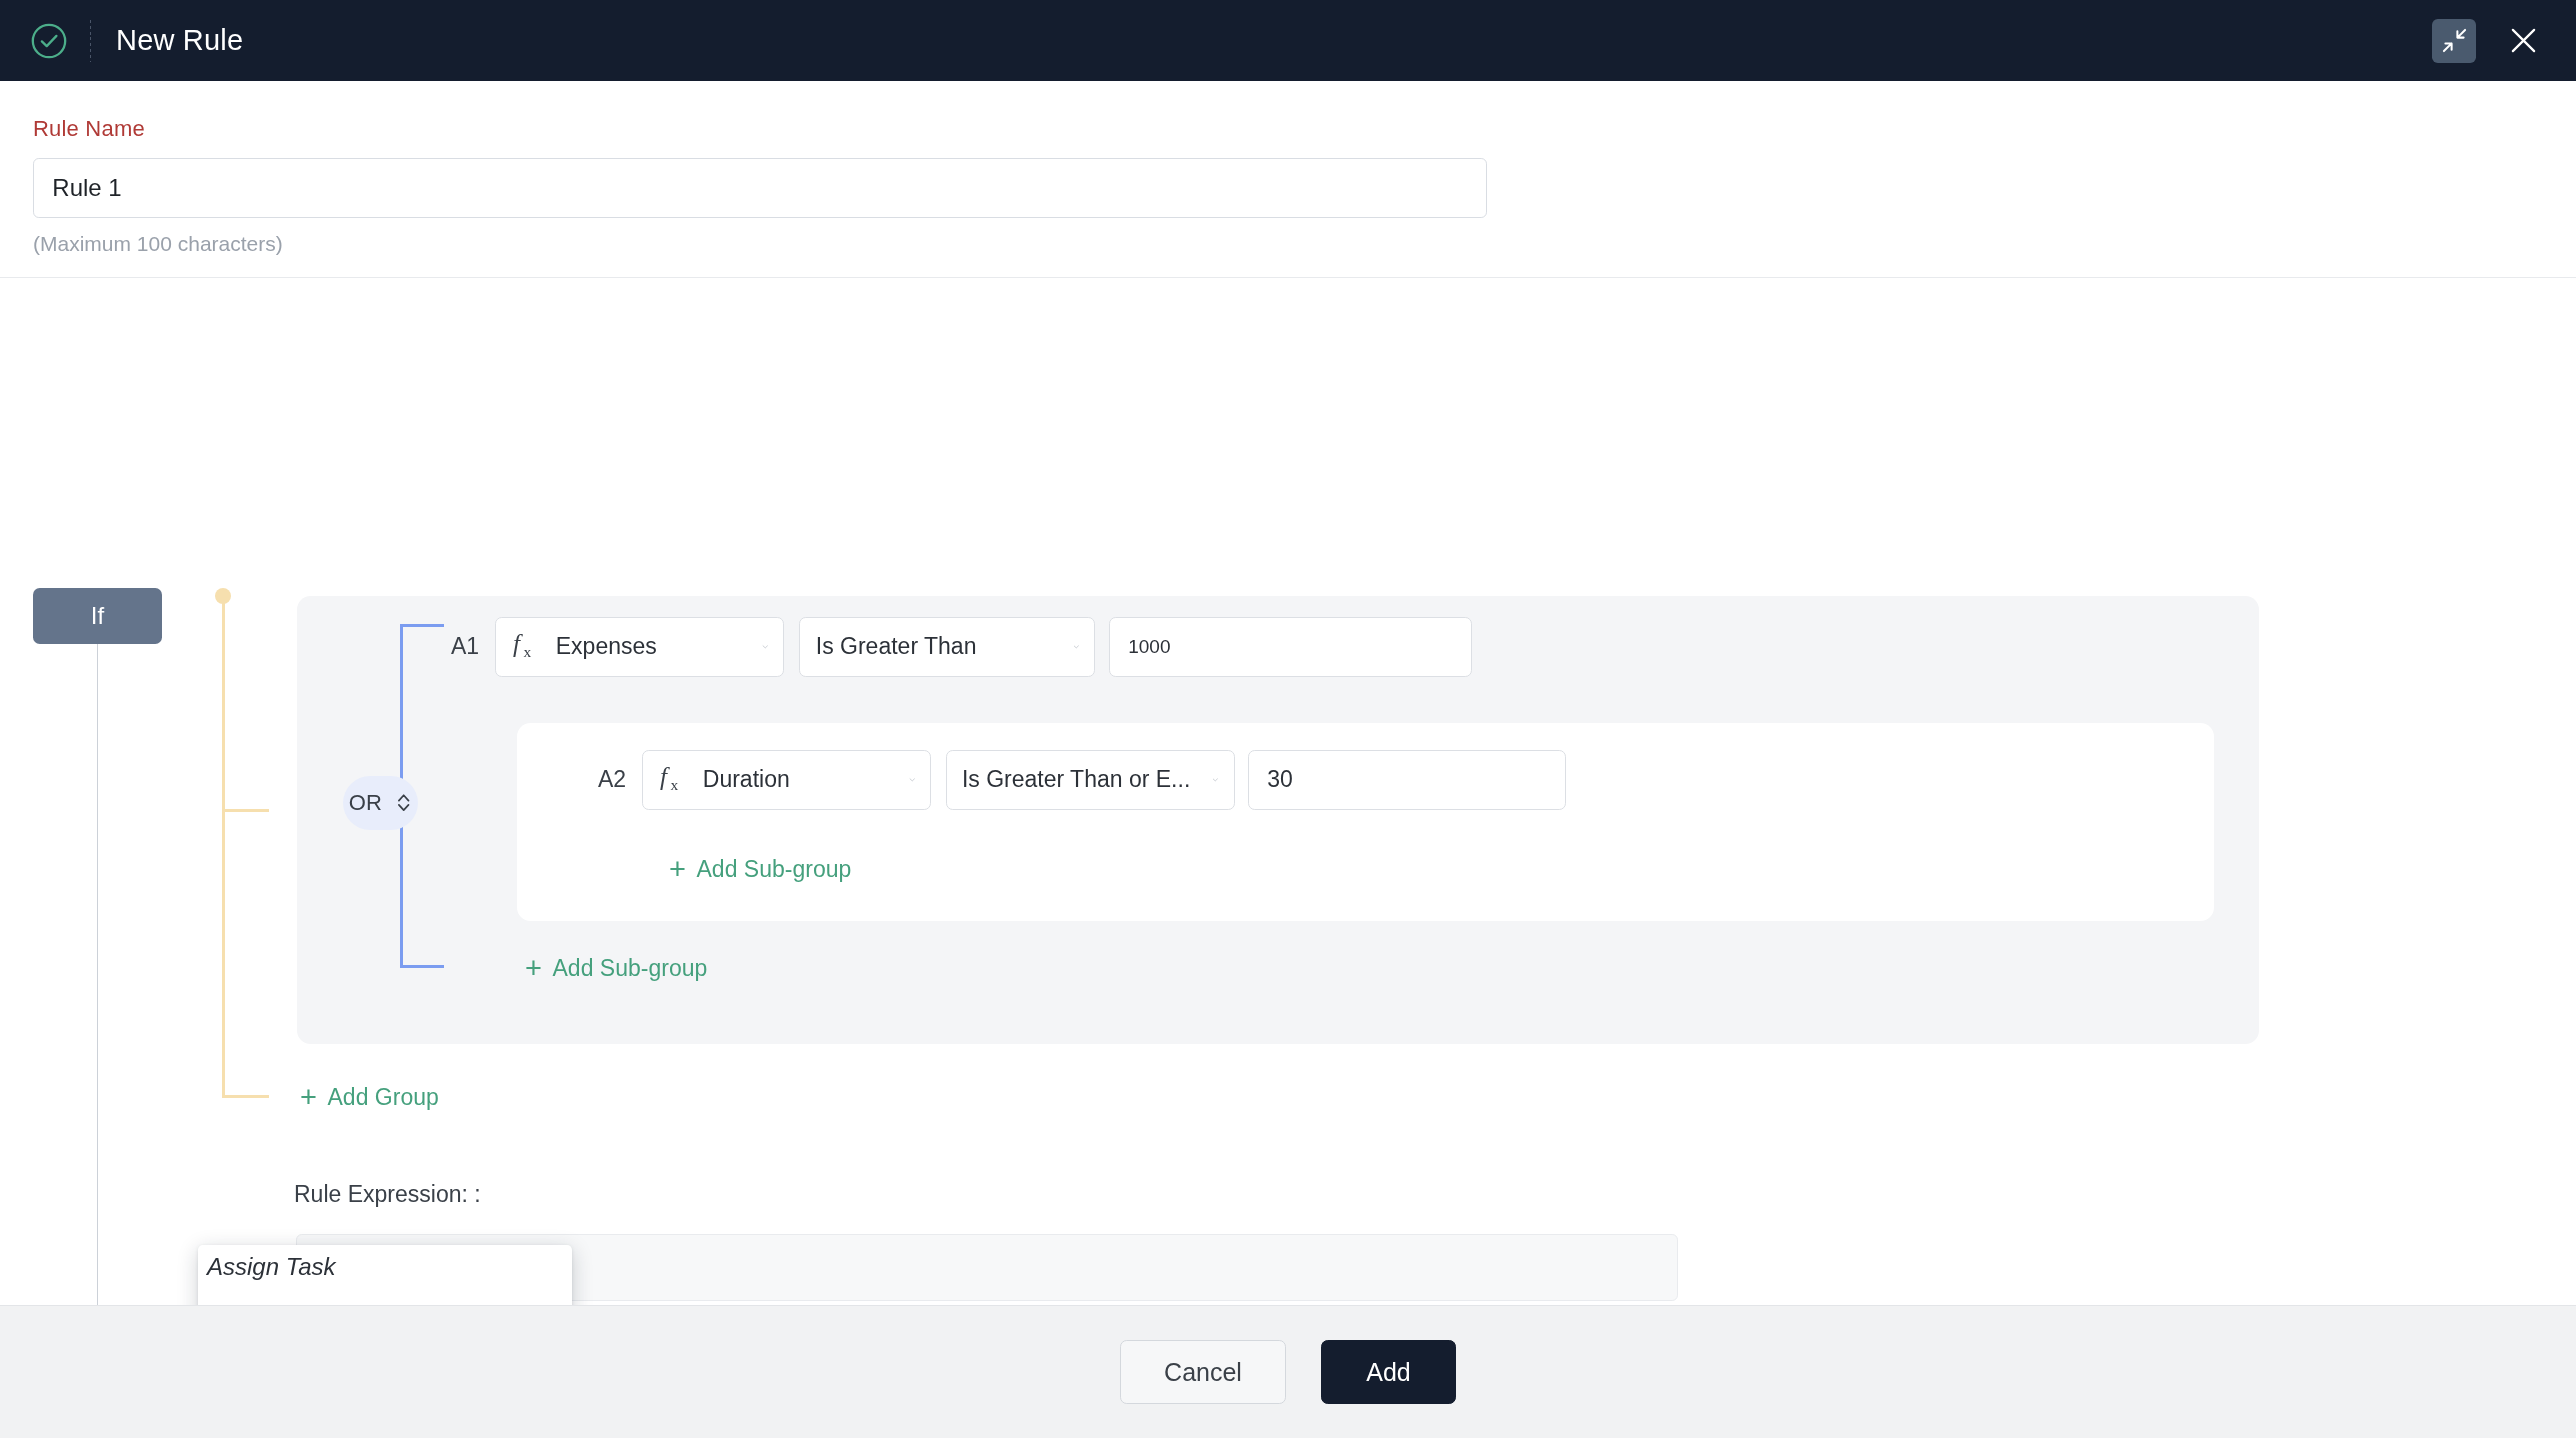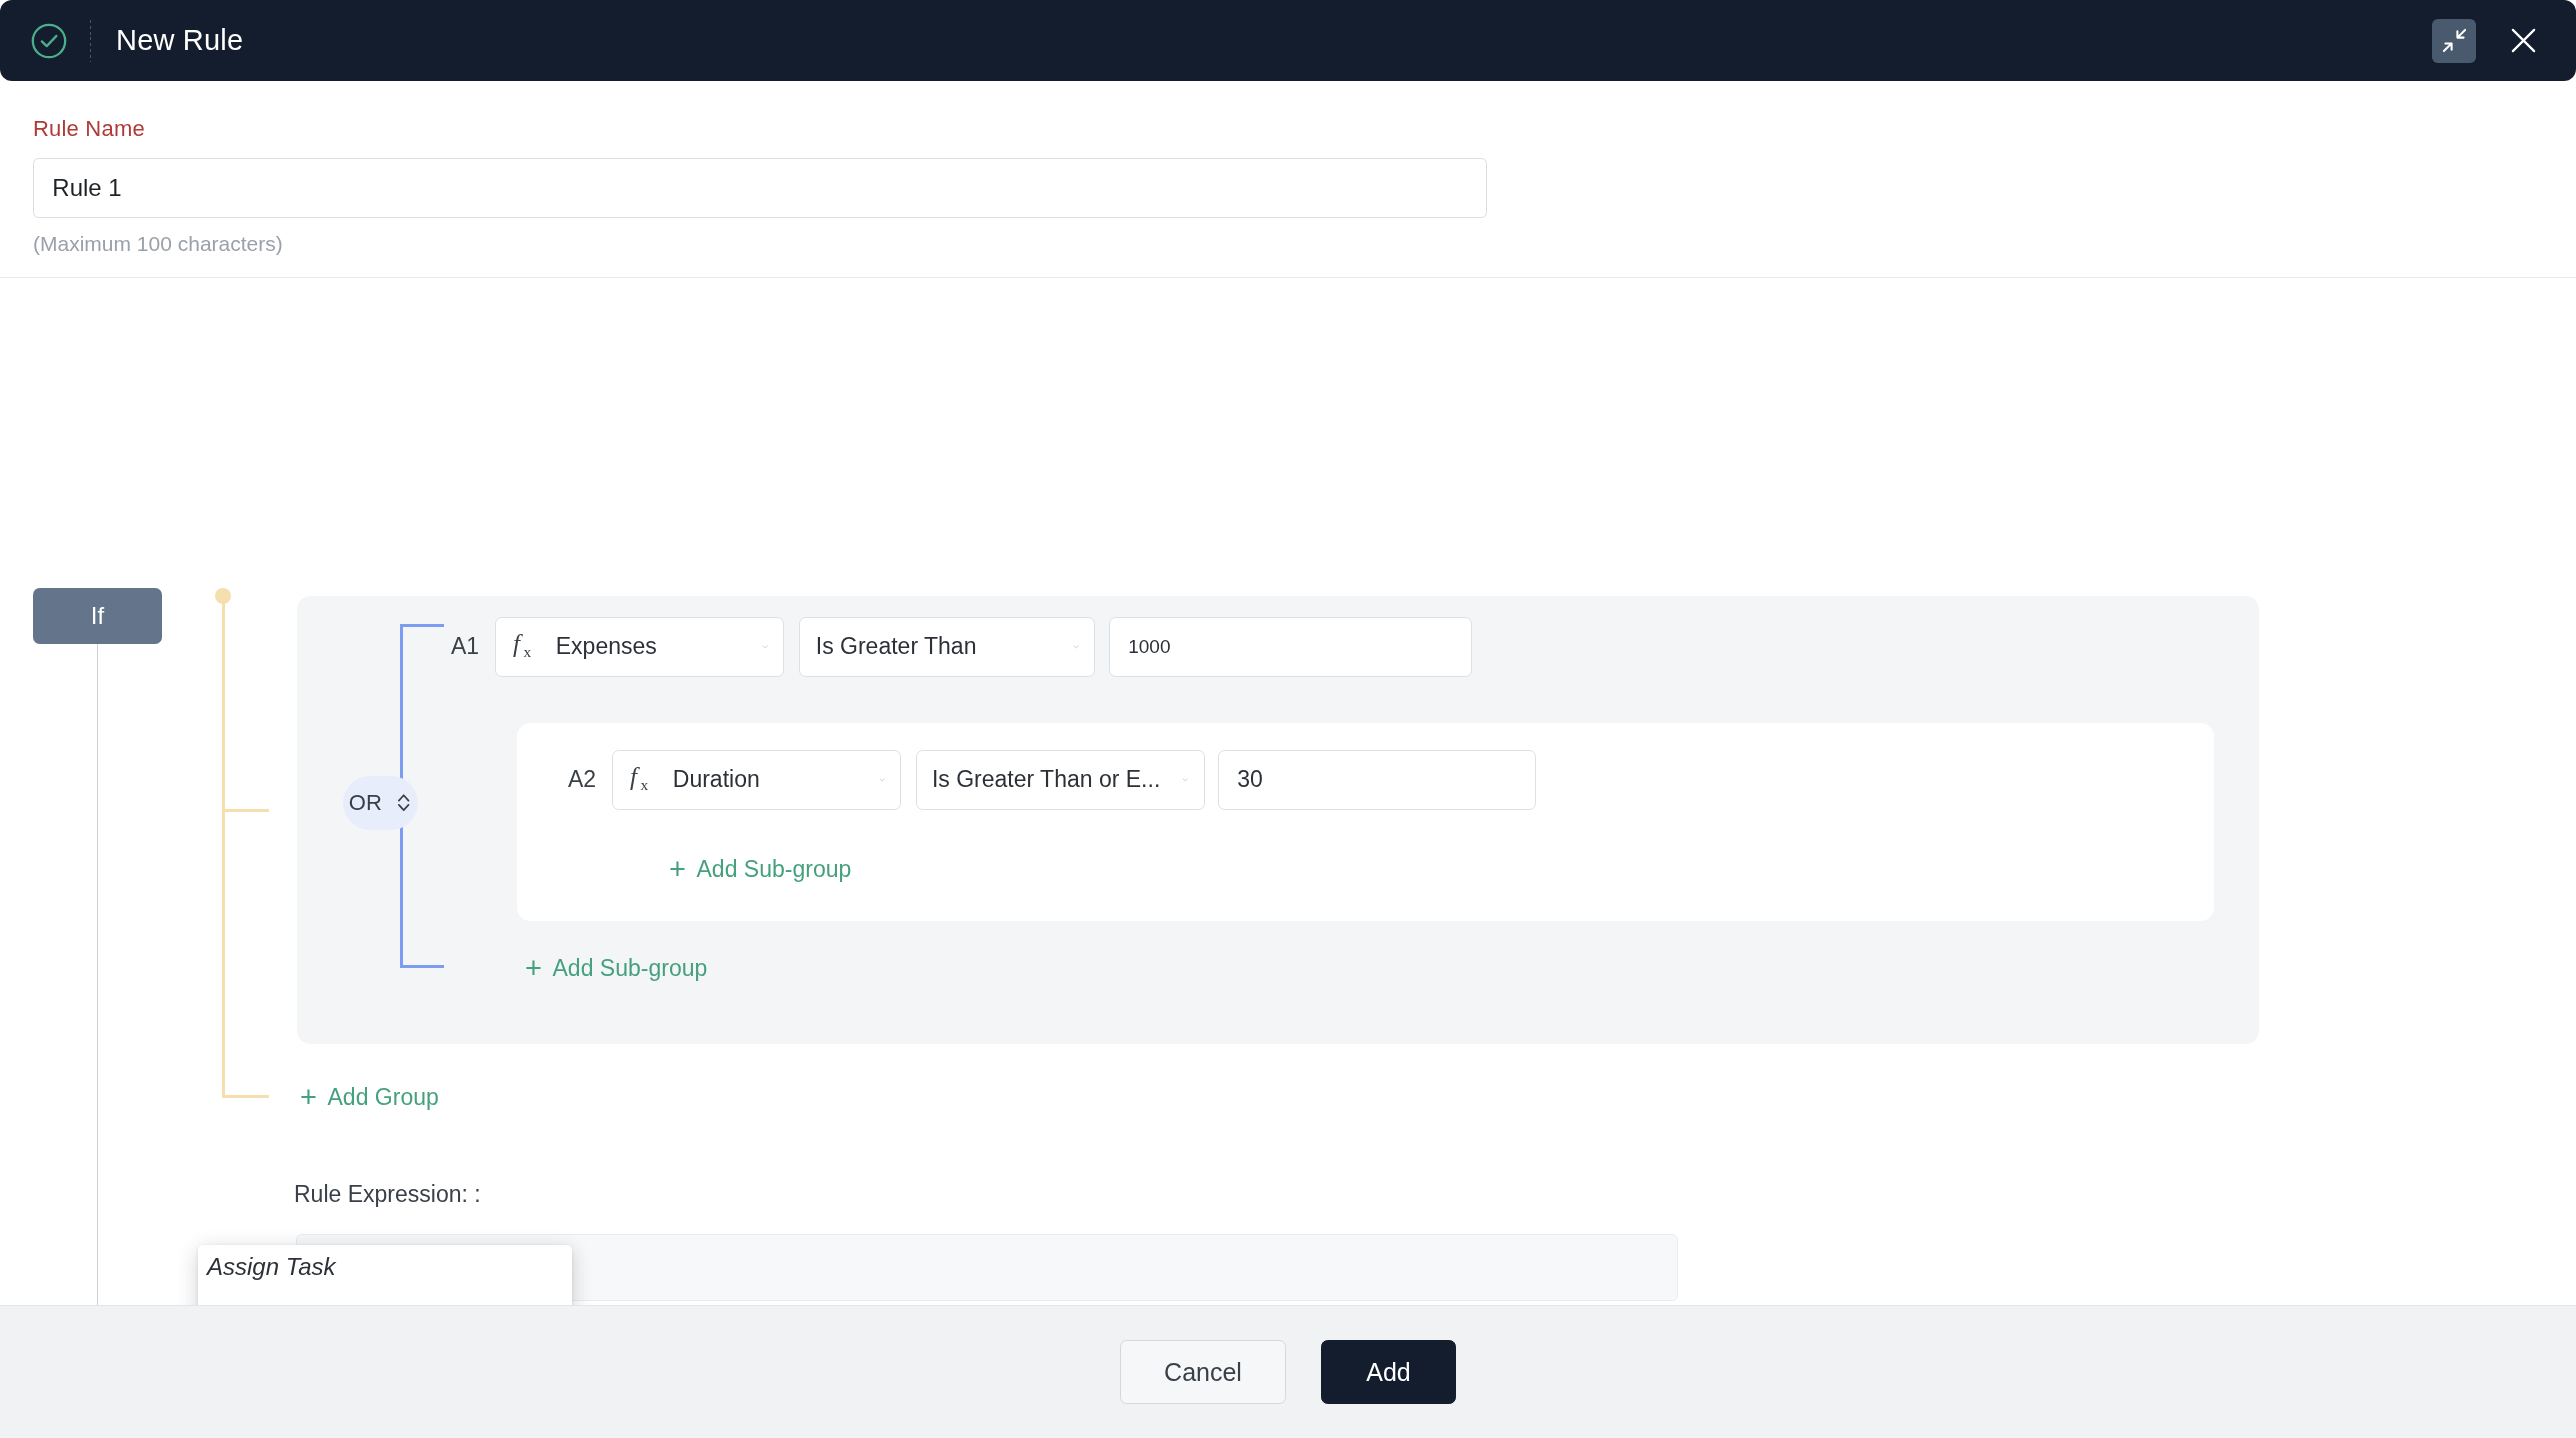--- a/index.html
+++ b/index.html
@@ -17,21 +17,20 @@
     display: flex; flex-direction: column;
   }
 
   
   .titlebar {
     position: relative;
     height: 81px; flex: 0 0 81px;
     background: #141d2e;
     display: flex; align-items: center;
     padding: 0 31px 0 29px;
-    border-radius: 12px;
   }
   .tb-check { width: 40px; height: 40px; flex: 0 0 40px; display:block; }
   .tb-divider {
     width: 1px; height: 42px; margin: 0 25px 0 21px;
     background: repeating-linear-gradient(to bottom,#4a5568 0 2.9px, transparent 2.9px 5.8px);
   }
   .tb-title {
     color: #ffffff; font-size: 29px; font-weight: 400;
     letter-spacing: 0.2px; white-space: nowrap;
   }
@@ -131,21 +130,21 @@
     width: 75px; height: 54px; border-radius: 27px;
     background: #e8edfb;
     display: flex; align-items: center; justify-content: center; gap: 13px;
     cursor: pointer;
   }
   .or-pill .or-text { font-size: 22px; color: #3a4048; }
 
   
   .cond-row { position: absolute; display: flex; align-items: center; gap: 0; }
   .cond-a1 { left: 451px; top: 339px; }
-  .cond-a2 { left: 568px; top: 472px; }
+  .cond-a2 { left: 598px; top: 472px; }
 
   .cond-tag {
     font-size: 23px; color: #3a4048; width: 44px;
   }
   .ctl {
     height: 60px; border: 1px solid #dcdfe4; border-radius: 6.7px;
     background: #ffffff; display: flex; align-items: center;
     padding: 0 15.4px; cursor: pointer; position: relative;
   }
   .ctl .fx { margin-right: 15.4px; display: block; }

